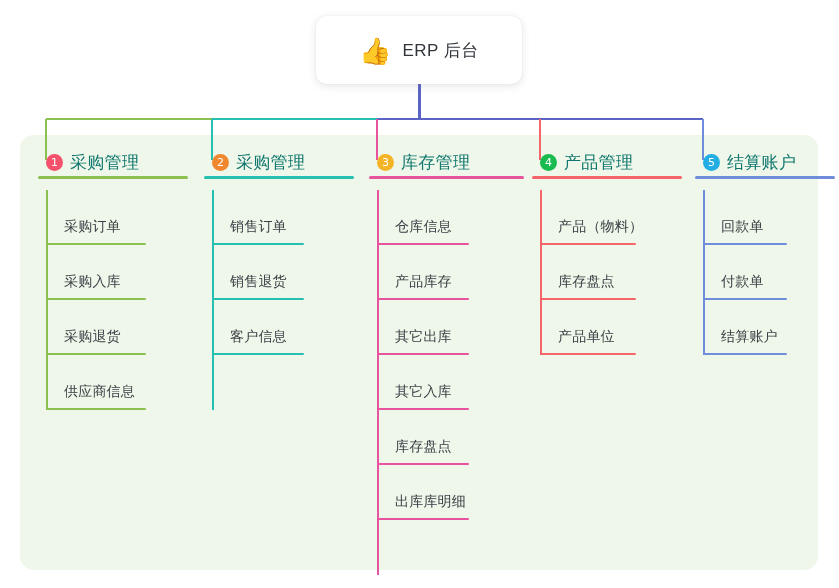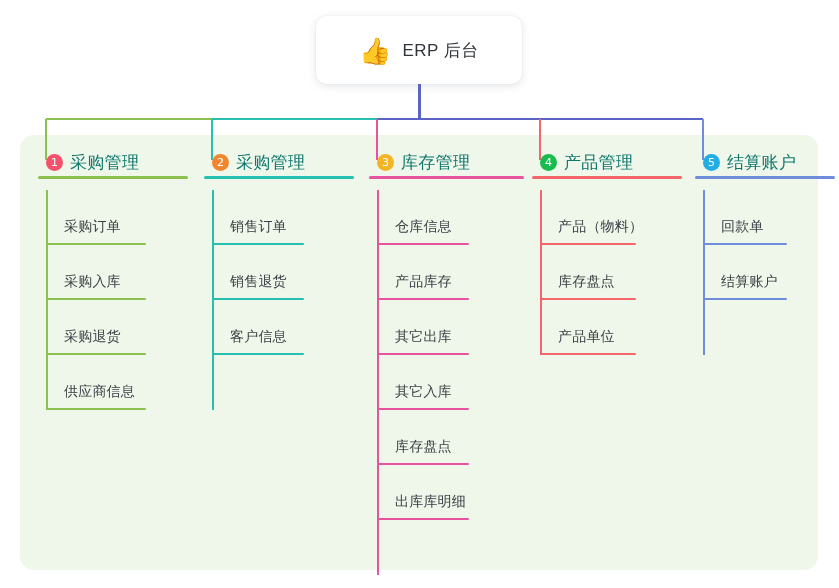--- a/index.html
+++ b/index.html
@@ -283,20 +283,24 @@
           <span class="branch-title">结算账户</span>
           <span class="head-rule" style="background: rgb(111, 141, 219); width: 140px;"></span>
         </div>
         <div class="leaves" style="margin-top: 11px;">
           <div class="spine" style="background: rgb(111, 141, 219); height: 165px;"></div>
           <div class="leaf">
             <span class="leaf-label">回款单</span>
             <span class="leaf-rule" style="background: rgb(111, 141, 219); width: 84px;"></span>
           </div>
           <div class="leaf">
+            <span class="leaf-label">付款单</span>
+            <span class="leaf-rule" style="background: rgb(111, 141, 219); width: 84px;"></span>
+          </div>
+          <div class="leaf">
             <span class="leaf-label">结算账户</span>
             <span class="leaf-rule" style="background: rgb(111, 141, 219); width: 84px;"></span>
           </div>
         </div>
       </div>
     </div>
 
 </div>
 
 </body></html>

